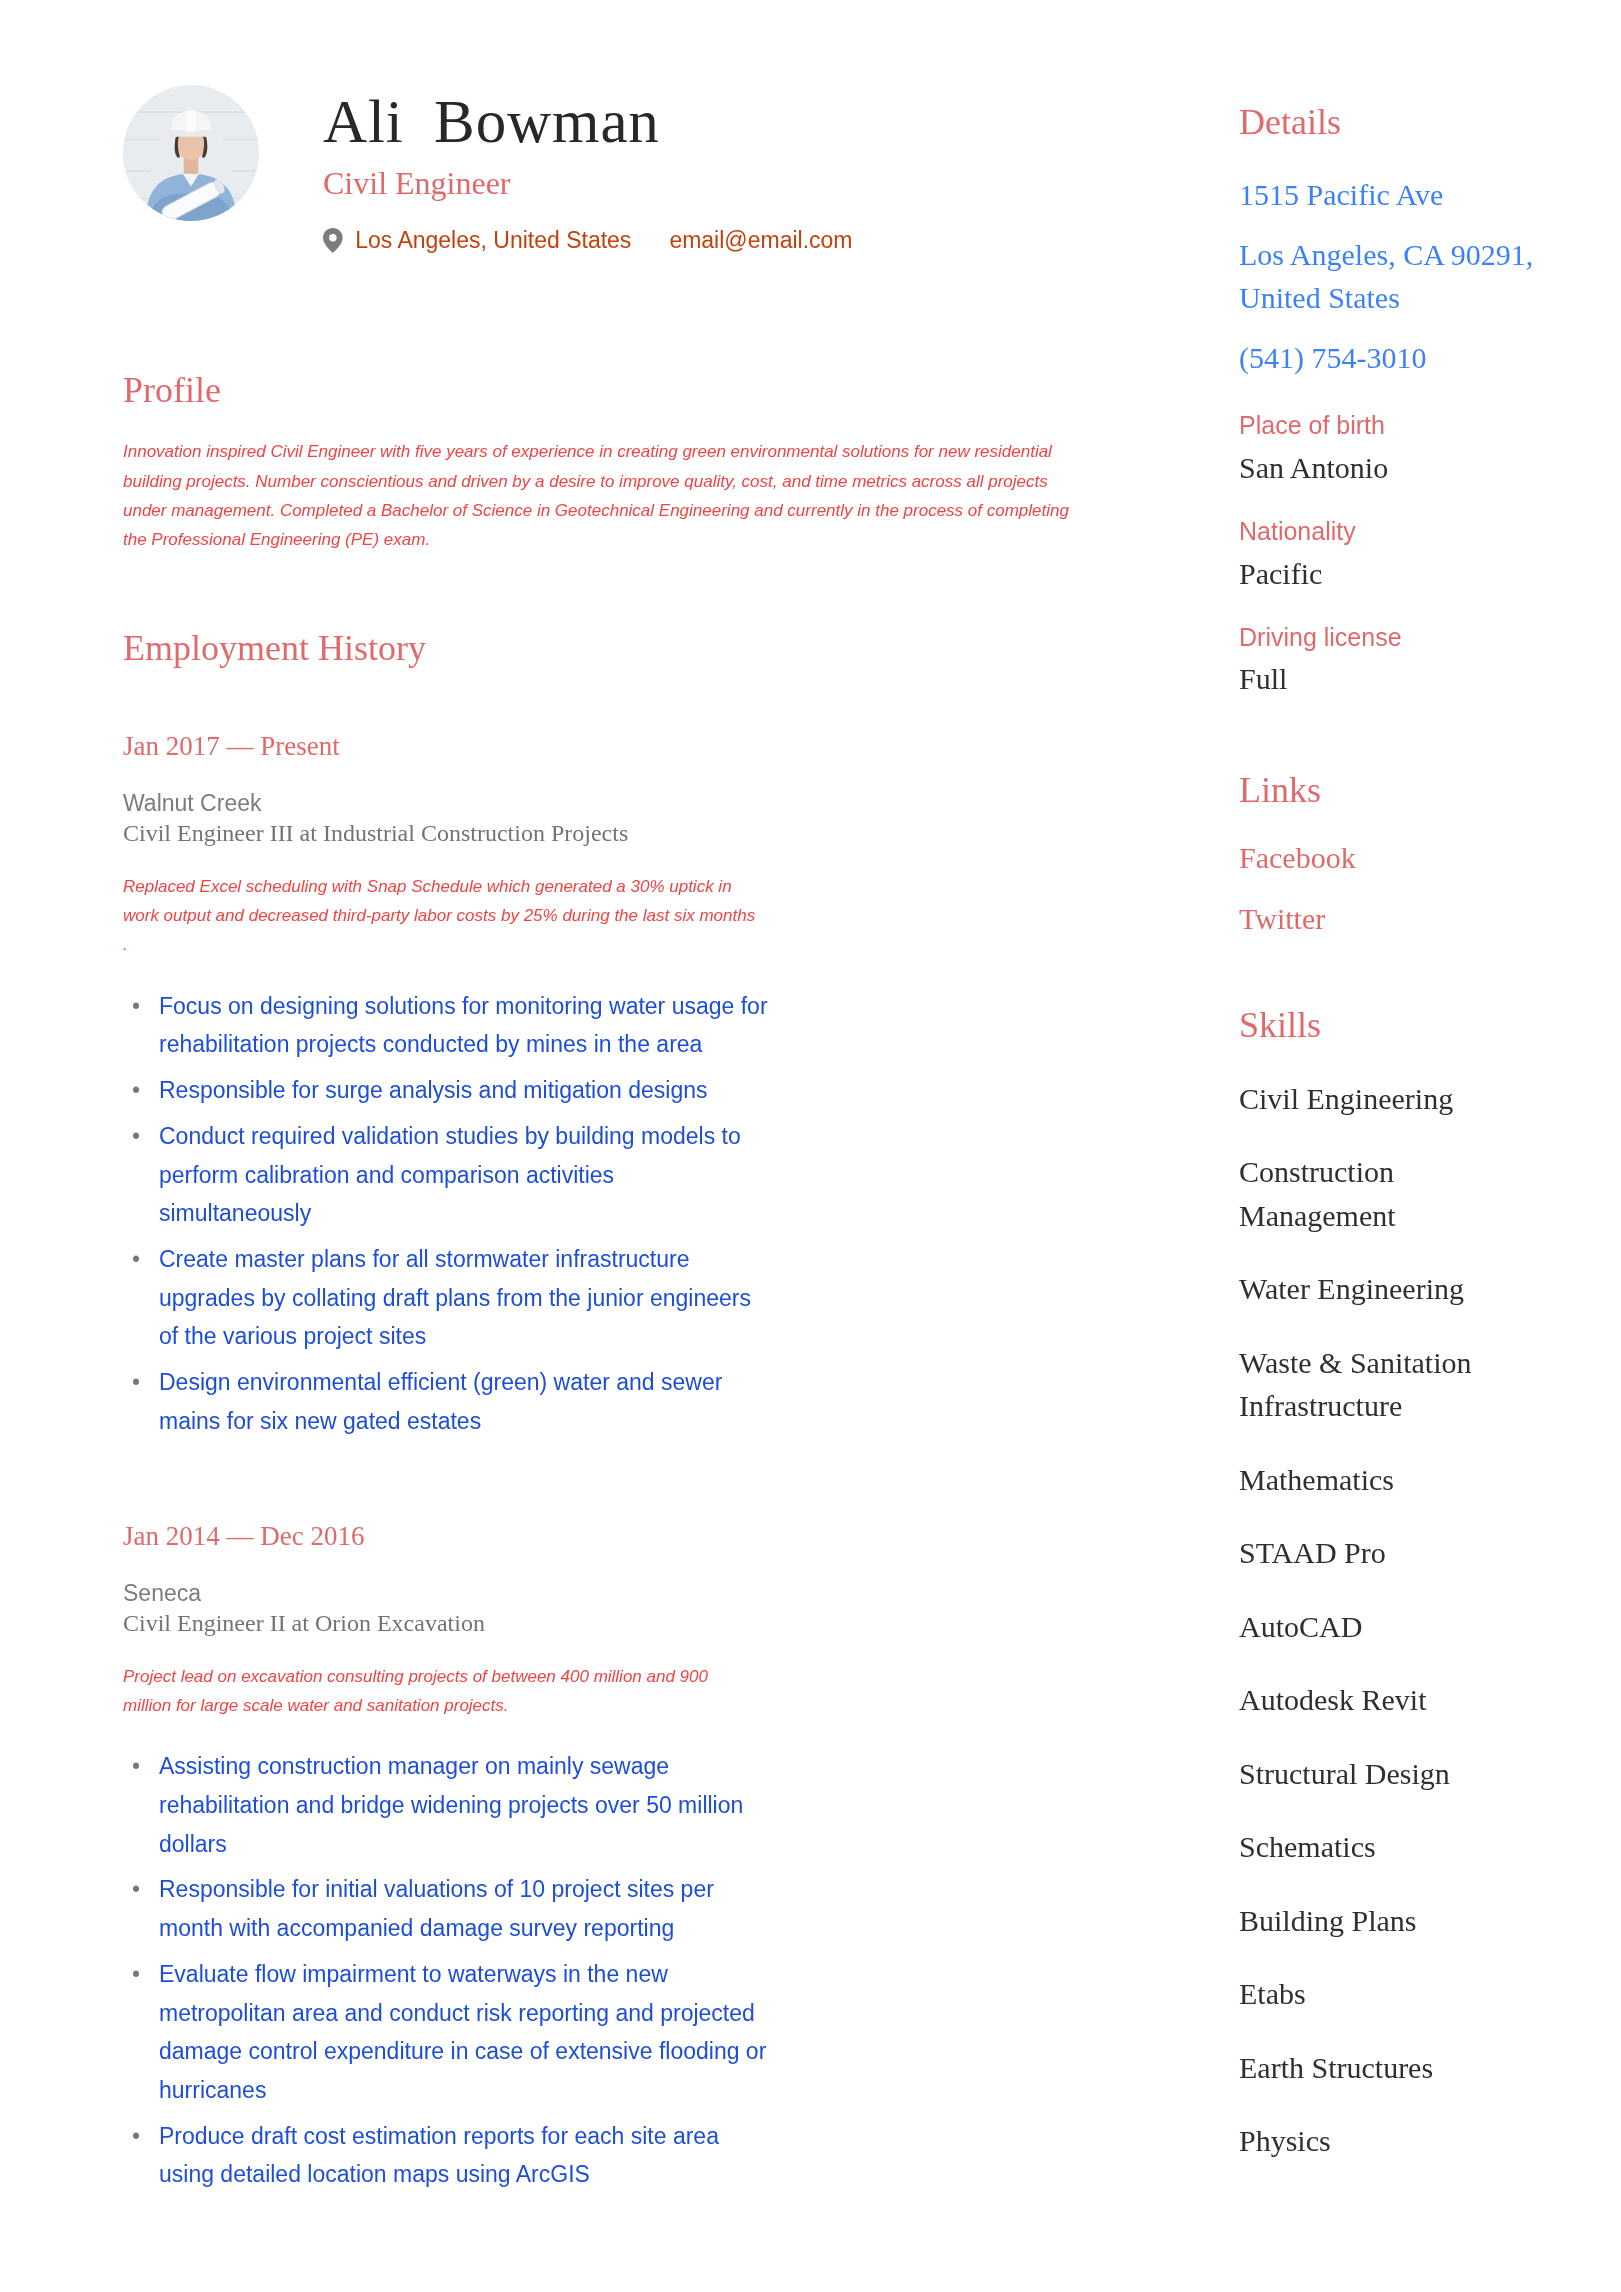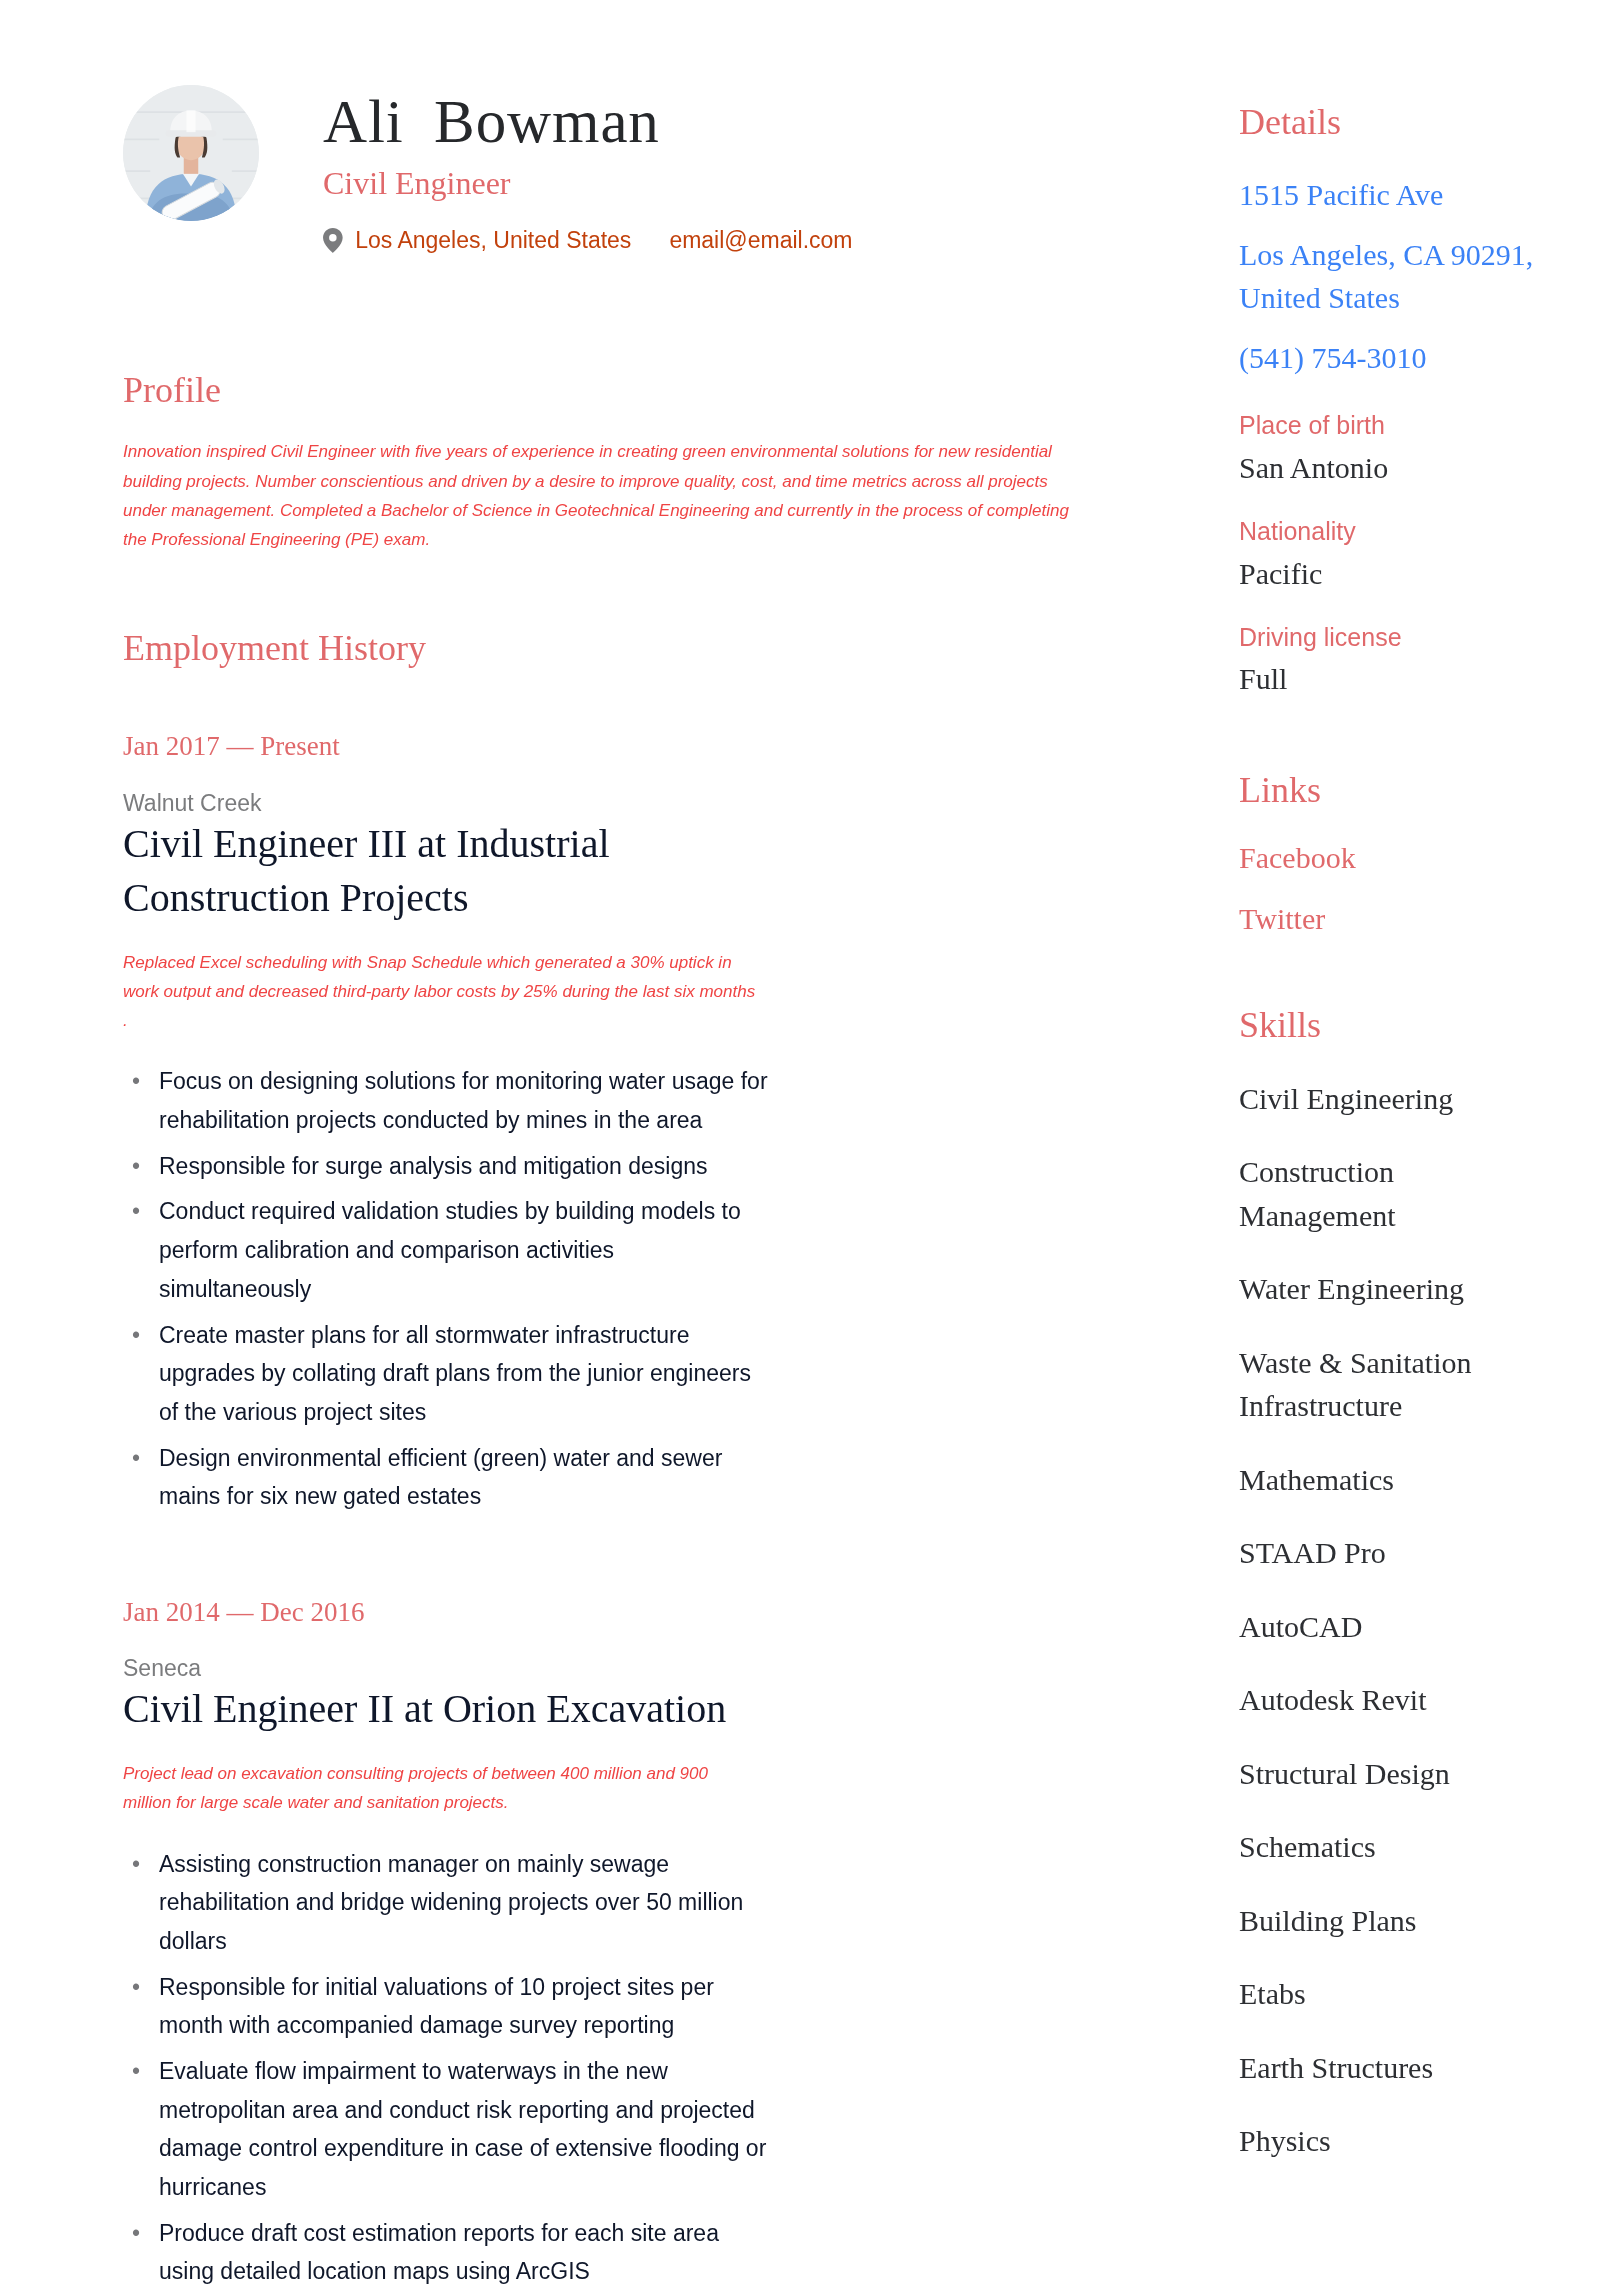--- a/index.html
+++ b/index.html
@@ -60,28 +60,28 @@
   .job { display: flex; margin-top: 50px; flex-direction: column; }
   .job + .job { margin-top: 63px; }
   .job-meta { width: 299px; flex-shrink: 0; padding-top: 9px; }
   .job-date { font-size: 27px; color: #e0696b; line-height: 1.3; }
   .job-loc {
     font-family: "Liberation Sans", "DejaVu Sans", sans-serif;
     font-size: 23px; color: #7b7c7e; margin-top: 25px;
   }
   .job-body { flex: 1; max-width: 662px; }
   h3.job-title {
-    font-size: 40px; font-weight: 400; color: #0f172a; line-height: 1.35;
+    font-size: 24px; font-weight: 400; color: #737373; line-height: 1.35;
   }
   .job-body .summary { margin-top: 23px; max-width: 636px; }
   .job-body ul { list-style: none; margin-top: 27px; }
   .job-body li {
     position: relative; padding-left: 36px; margin-bottom: 7.2px;
     font-family: "Liberation Sans", "DejaVu Sans", sans-serif;
-    font-size: 23px; color: #0f172a; line-height: 1.68;
+    font-size: 23px; color: #1d4ed8; line-height: 1.68;
     max-width: 645px;
   }
   .job-body li::before {
     content: "\2022"; position: absolute; left: 9px; top: 0;
     color: #76777a; font-size: 23px;
   }
 
   
   .sidebar h2.section-h { margin-bottom: 29px; }
   .addr { font-size: 30px; line-height: 1.45; color: #3b82f6; margin-bottom: 16px; }

